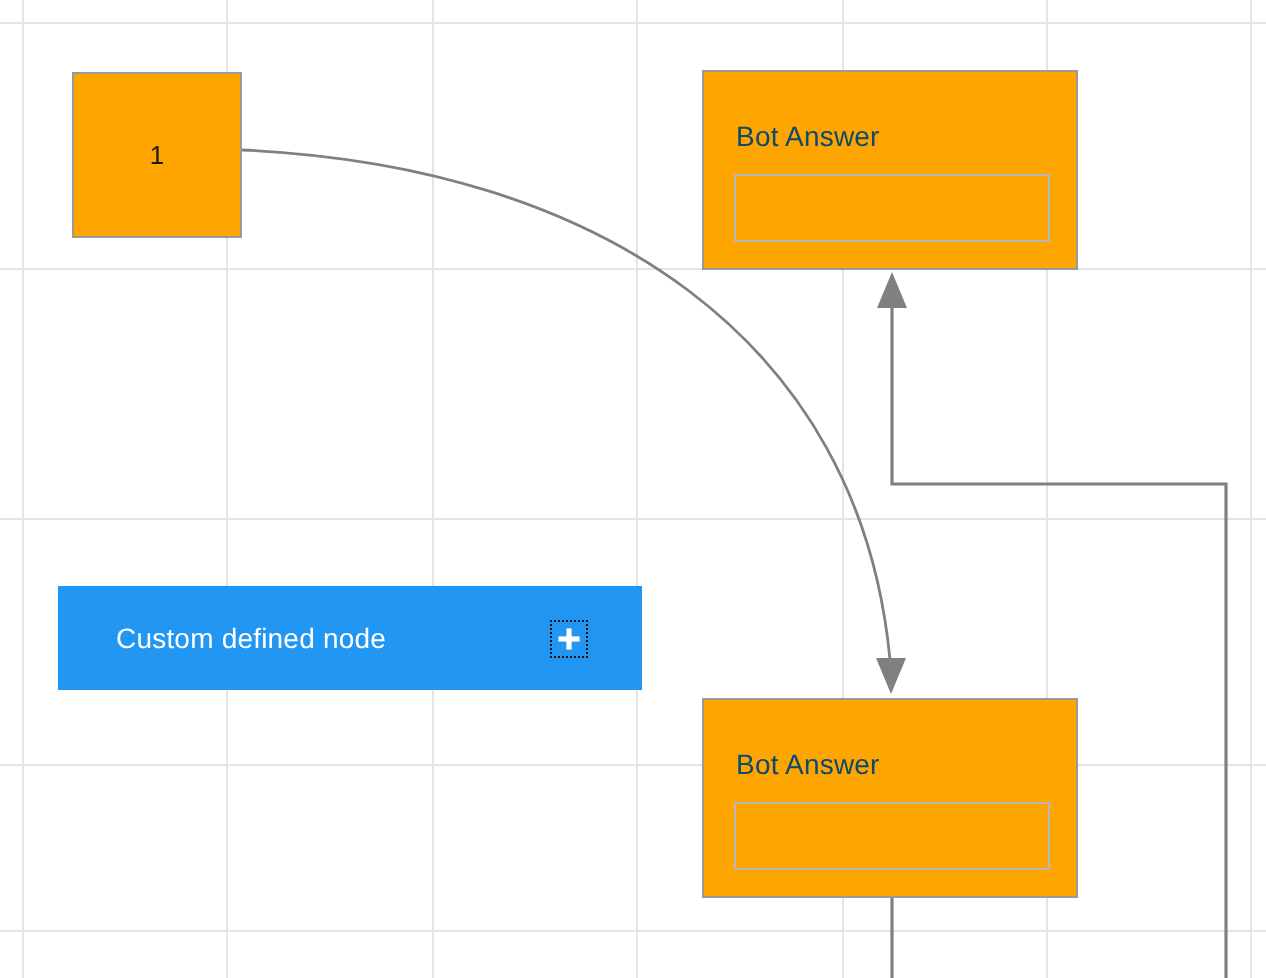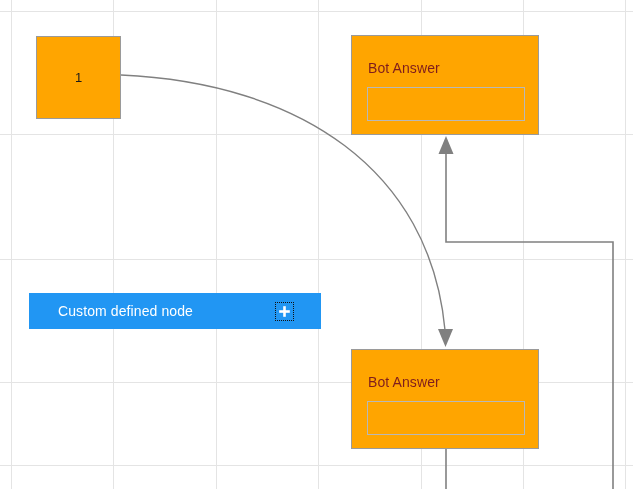--- a/index.html
+++ b/index.html
@@ -68,41 +68,41 @@
     left: 351px;
     top: 349px;
     width: 188px;
     height: 100px;
   }
   .node-title {
     position: absolute;
     left: 16px;
     top: 24px;
     font-size: 14px;
-    color: #7f1d1d;
+    color: #0c4a6e;
     letter-spacing: 0.1px;
   }
   .node-slot {
     position: absolute;
     left: 15px;
     top: 51px;
     width: 158px;
     height: 34px;
     border: 1px solid #b8b8b8;
     box-sizing: border-box;
     background: transparent;
   }
 
   
   #node-custom {
     position: absolute;
     left: 29px;
     top: 293px;
     width: 292px;
-    height: 36px;
+    height: 52px;
     background: #2196F3;
     display: flex;
     align-items: center;
     box-sizing: border-box;
     padding-left: 48px;
   }
   #node-custom .custom-label {
     position: absolute;
     left: 29px;
     font-size: 14px;

